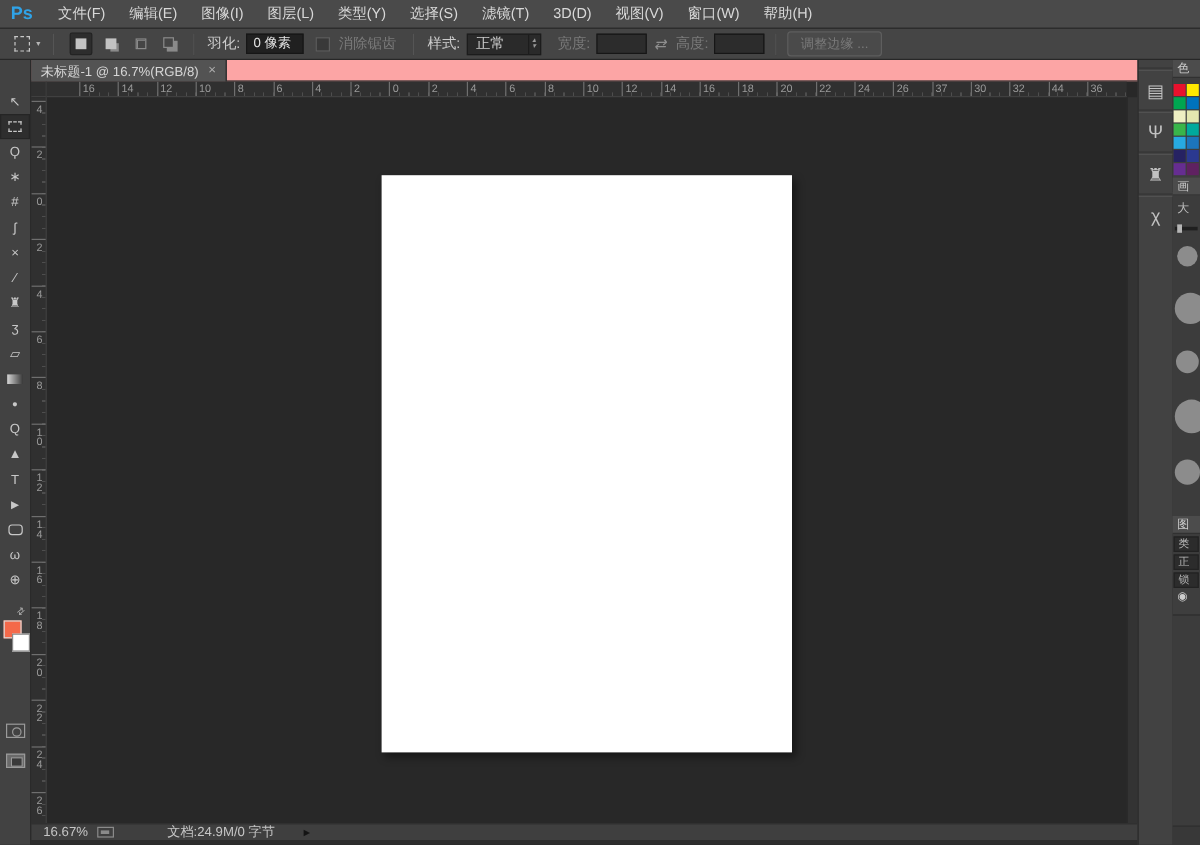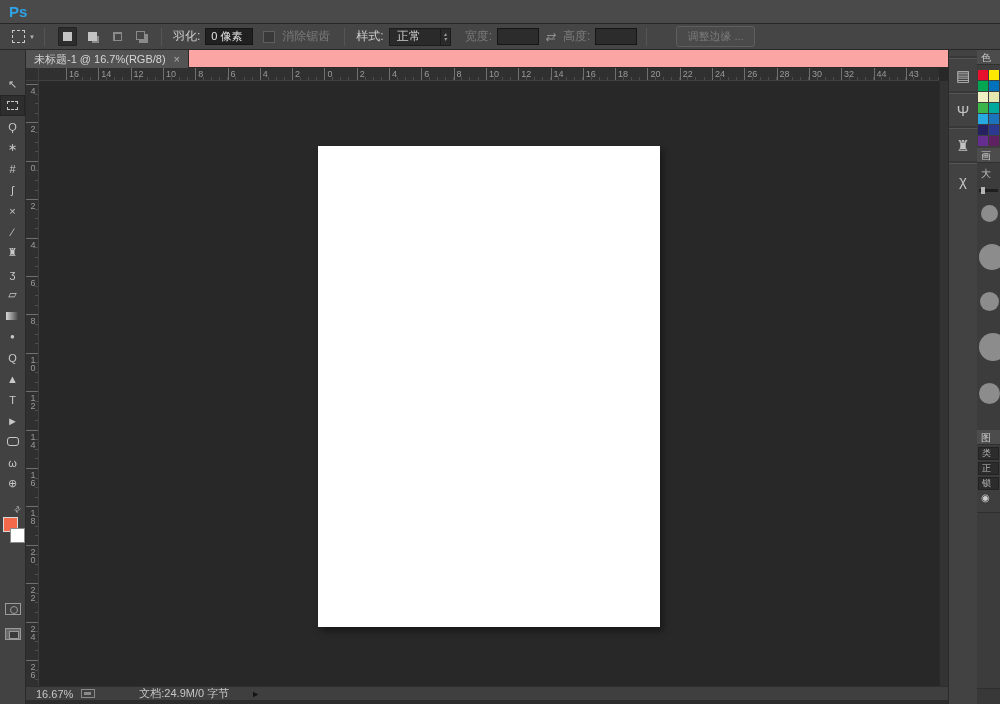--- a/index.html
+++ b/index.html
@@ -31,21 +31,21 @@
   .opt-label.off,.btn.off{color:#7a7a7a;}
   .field{min-width:48px;height:17px;background:#202020;border:1px solid #161616;color:#e6e6e6;
     font-size:11px;line-height:15px;padding:0 5px;display:inline-block;}
   .field.empty{min-width:42px;background:#2c2c2c;}
   .checkbox{width:12px;height:12px;border:1px solid #5e5e5e;background:#393939;display:inline-block;margin:0 5px 0 10px;}
   .select{height:18px;background:#2a2a2a;border:1px solid #1c1c1c;display:flex;align-items:center;
     padding:0 3px 0 7px;min-width:62px;gap:8px;}
   .select .spin{display:flex;flex-direction:column;line-height:5px;font-size:6px;color:#9a9a9a;
     border-left:1px solid #1c1c1c;padding-left:3px;margin-left:auto;height:100%;justify-content:center;}
   .swap-dims{color:#8f8f8f;font-size:12px;margin:0 6px;}
-  .btn{border:1px solid #5e5e5e;border-radius:3px;padding:2px 10px;font-size:11px;background:#4a4a4a;margin-left:20px;}
+  .btn{border:1px solid #5e5e5e;border-radius:3px;padding:2px 10px;font-size:11px;background:#4a4a4a;}
 
   
   .toolbar{position:absolute;left:0;top:50px;width:26px;bottom:0;background:#424242;
     border-right:1px solid #2a2a2a;z-index:20;}
   .tool{position:absolute;left:0;width:25px;height:21px;display:flex;align-items:center;
     justify-content:center;color:#c8c8c8;font-size:11px;}
   .tool.selected{background:#2e2e2e;box-shadow:inset 0 0 0 1px #252525;}
   .tool .marq{width:11px;height:9px;border:1px dashed #c8c8c8;}
   .tool .grad{width:13px;height:8px;background:linear-gradient(90deg,#d6d6d6,#3a3a3a);}
   .tool .shape{width:12px;height:9px;border:1px solid #c8c8c8;border-radius:3px;}
@@ -113,20 +113,33 @@
     font-size:9px;line-height:11px;padding-left:3px;}
   .lrow.eye{background:transparent;border:none;color:#cccccc;font-size:10px;}
   .layers-body{position:absolute;left:0;top:462px;width:23px;height:176px;background:#3c3c3c;border-top:1px solid #2e2e2e;}
   .layers-foot{position:absolute;left:0;bottom:0;width:23px;height:16px;background:#383838;border-top:1px solid #2e2e2e;}
 </style>
 </head>
 <body>
 
 <div class="menubar">
   <div class="ps-logo">Ps</div>
+  <div class="menu-items">
+      <div class="menu-item">文件(F)</div>
+      <div class="menu-item">编辑(E)</div>
+      <div class="menu-item">图像(I)</div>
+      <div class="menu-item">图层(L)</div>
+      <div class="menu-item">类型(Y)</div>
+      <div class="menu-item">选择(S)</div>
+      <div class="menu-item">滤镜(T)</div>
+      <div class="menu-item">3D(D)</div>
+      <div class="menu-item">视图(V)</div>
+      <div class="menu-item">窗口(W)</div>
+      <div class="menu-item">帮助(H)</div>
+    </div>
 </div>
 
 <div class="optionsbar">
   <span class="preset-wrap">
     <i class="marquee-glyph"></i>
     <b class="dd-glyph">▼</b>
   </span>
   <span class="vsep"></span>
   <span class="op-group">
       <div class="op active">
@@ -284,29 +297,29 @@
       <div class="hlabel" style="left: 579.1px;">18</div>
       <div class="htick" style="left: 608.4px;"></div>
       <div class="hlabel" style="left: 611.4px;">20</div>
       <div class="htick" style="left: 640.7px;"></div>
       <div class="hlabel" style="left: 643.7px;">22</div>
       <div class="htick" style="left: 673px;"></div>
       <div class="hlabel" style="left: 676px;">24</div>
       <div class="htick" style="left: 705.3px;"></div>
       <div class="hlabel" style="left: 708.3px;">26</div>
       <div class="htick" style="left: 737.6px;"></div>
-      <div class="hlabel" style="left: 740.6px;">28</div>
+      <div class="hlabel" style="left: 740.6px;">37</div>
       <div class="htick" style="left: 769.9px;"></div>
       <div class="hlabel" style="left: 772.9px;">30</div>
       <div class="htick" style="left: 802.2px;"></div>
       <div class="hlabel" style="left: 805px;">32</div>
       <div class="htick" style="left: 834.5px;"></div>
       <div class="hlabel" style="left: 837.5px;">44</div>
       <div class="htick" style="left: 866.8px;"></div>
-      <div class="hlabel" style="left: 869.8px;">43</div>
+      <div class="hlabel" style="left: 869.8px;">36</div>
     </div>
   <div class="ruler-left" id="rulerLeft">
       <div class="vtick" style="top: 3px;"></div>
       <div class="vlabel" style="top: 5px;">4</div>
       <div class="vtick" style="top: 41.4px;"></div>
       <div class="vlabel" style="top: 43.4px;">2</div>
       <div class="vtick" style="top: 79.8px;"></div>
       <div class="vlabel" style="top: 81.8px;">0</div>
       <div class="vtick" style="top: 118.2px;"></div>
       <div class="vlabel" style="top: 120.2px;">2</div>

